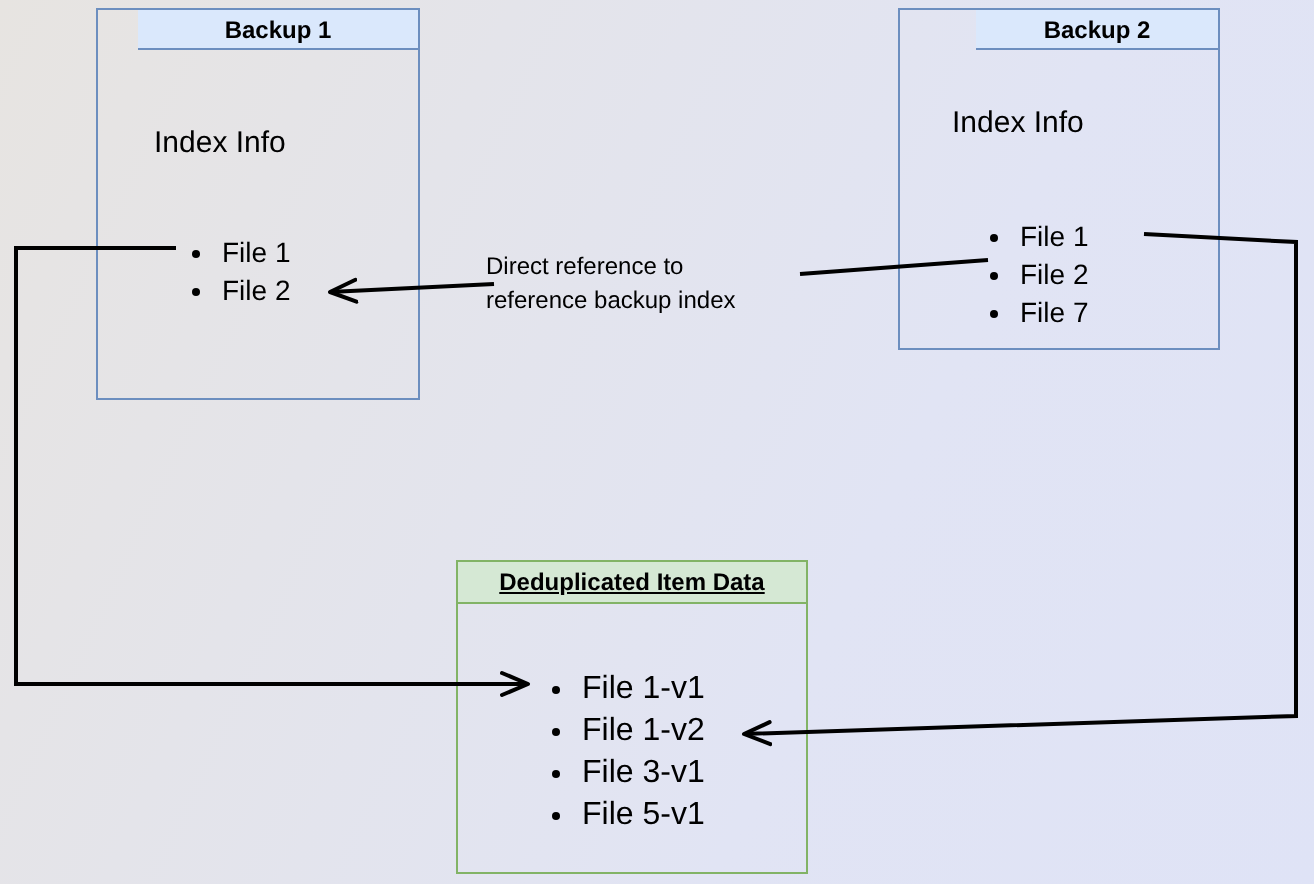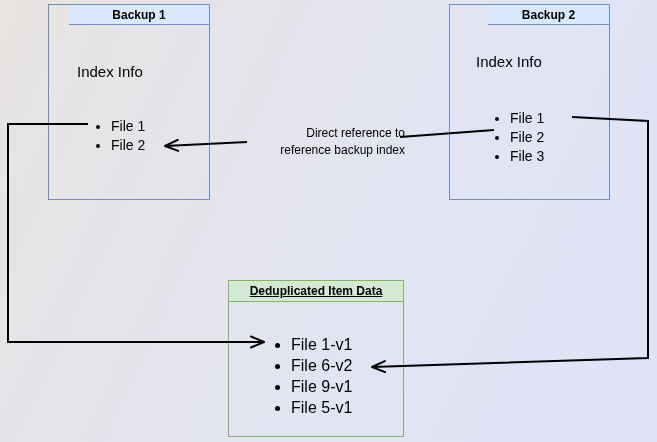--- a/index.html
+++ b/index.html
@@ -45,21 +45,21 @@
     font-size: 14px;
     line-height: 19px;
     white-space: nowrap;
   }
   ul.files.large { font-size: 16px; line-height: 21px; }
   .annotation {
     position: absolute;
     left: 243px;
     top: 125px;
     width: 162px;
-    text-align: right;
+    text-align: left;
     font-size: 12px;
     line-height: 17px;
   }
   svg.connectors {
     position: absolute;
     left: 0; top: 0;
     pointer-events: none;
   }
 </style>
 </head>
@@ -69,36 +69,36 @@
 
   <div class="node blue" style="left:48px; top:4px; width:162px; height:196px;">
     <div class="node-header">Backup 1</div>
     <div class="subtitle" style="left:28px; top:58px;">Index Info</div>
     <ul class="files" style="left:47px; top:112px;">
       <li>File 1</li>
       <li>File 2</li>
     </ul>
   </div>
 
-  <div class="node blue" style="left:449px; top:4px; width:161px; height:196px;padding-left:18px;">
+  <div class="node blue" style="left:449px; top:4px; width:161px; height:171px;padding-left:18px;">
     <div class="node-header">Backup 2</div>
     <div class="subtitle" style="left:26px; top:48px;">Index Info</div>
     <ul class="files" style="left:45px; top:104px;">
       <li>File 1</li>
       <li>File 2</li>
-      <li>File 3</li>
+      <li>File 7</li>
     </ul>
   </div>
 
   <div class="node green" style="left:228px; top:280px; width:176px; height:157px;text-decoration:underline;">
     <div class="node-header">Deduplicated Item Data</div>
     <ul class="files large" style="left:47px; top:53px;">
       <li>File 1-v1</li>
-      <li>File 6-v2</li>
-      <li>File 9-v1</li>
+      <li>File 1-v2</li>
+      <li>File 3-v1</li>
       <li>File 5-v1</li>
     </ul>
   </div>
 
   <div class="annotation">
     <span style="display:block">Direct reference to</span>
     <span style="display:block">reference backup index</span>
   </div>
 
   <svg class="connectors" width="657" height="442" viewBox="0 0 657 442">

